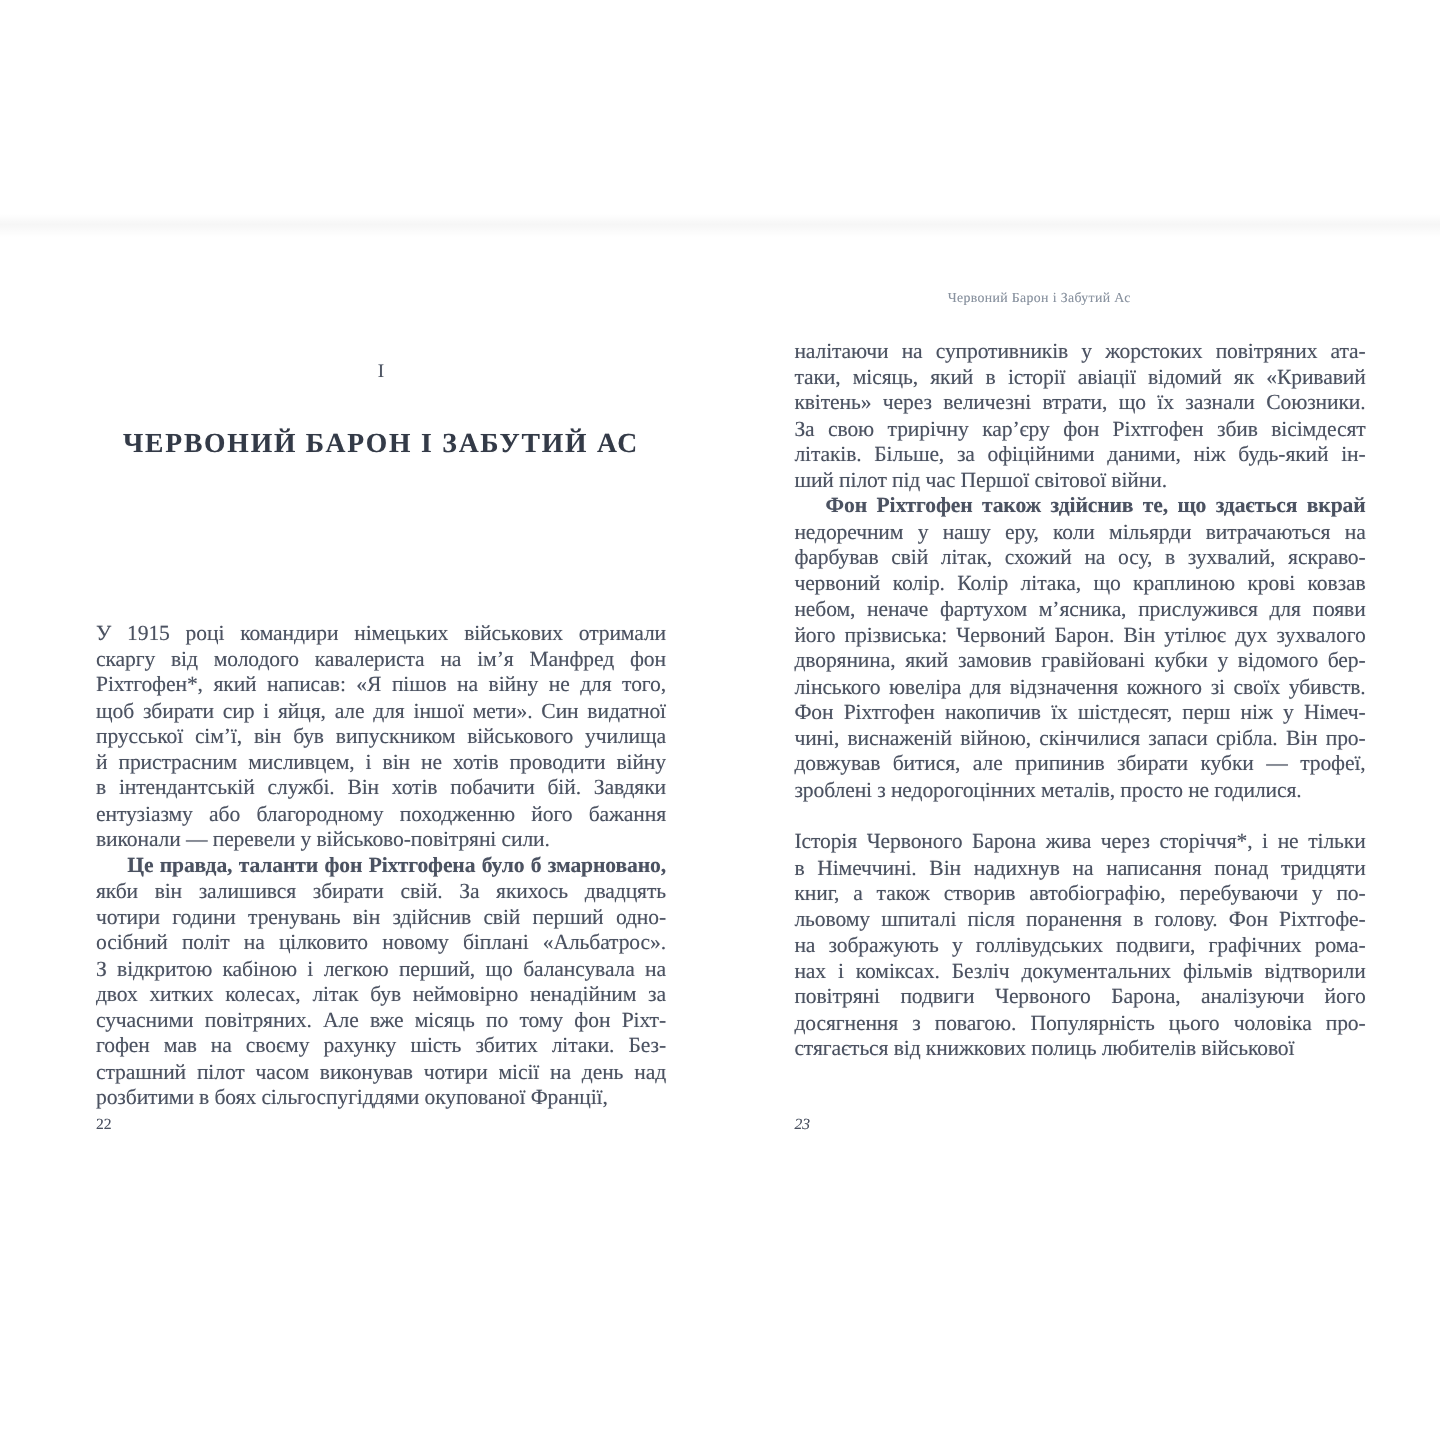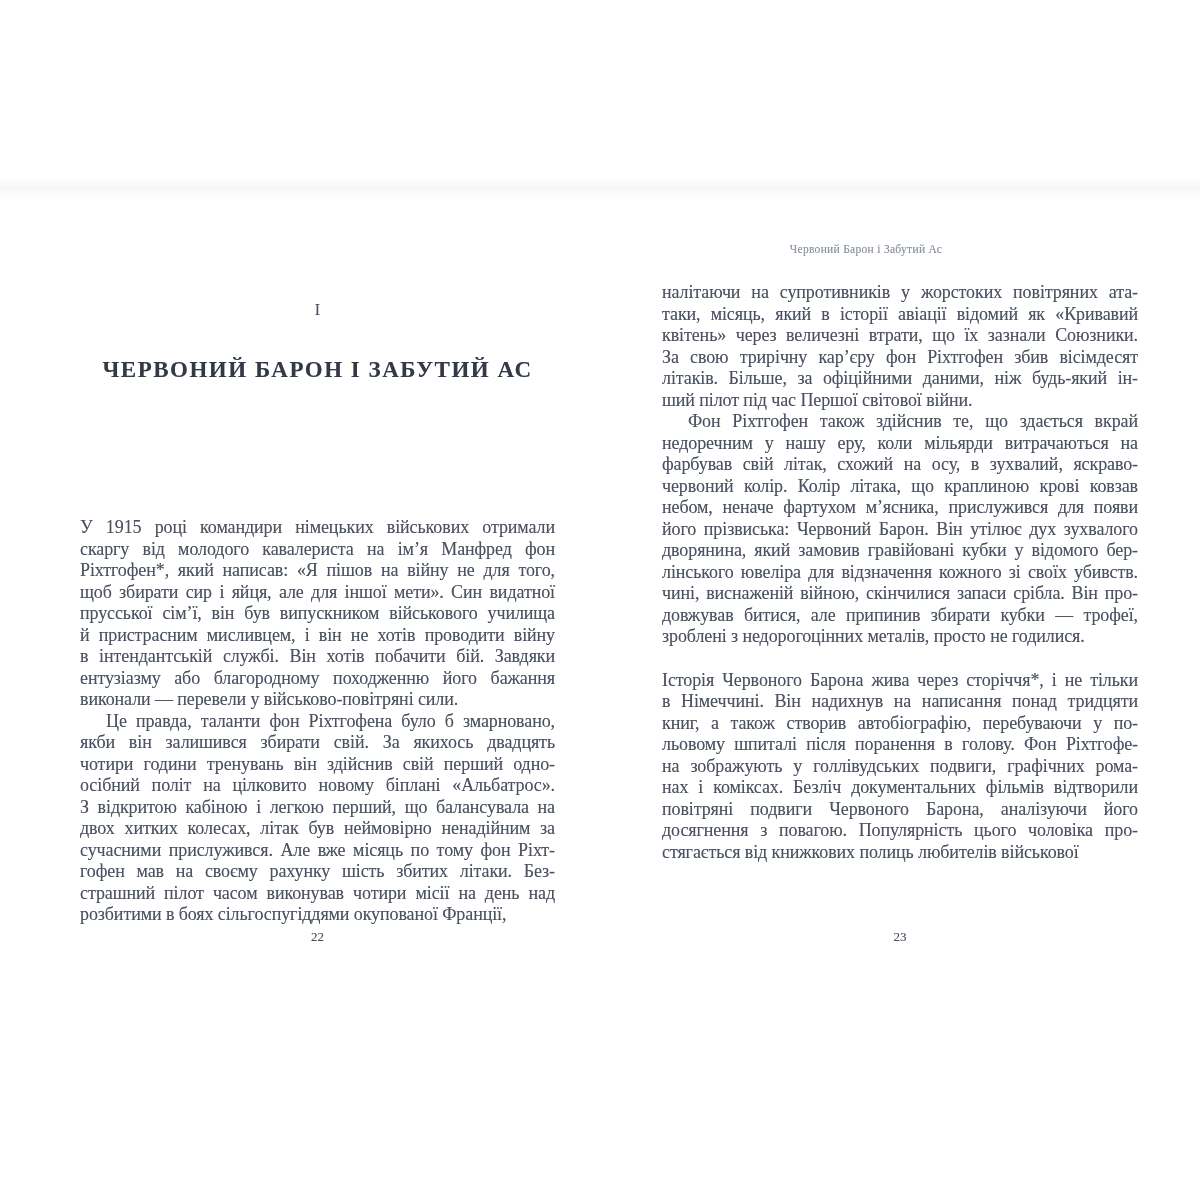--- a/index.html
+++ b/index.html
@@ -40,29 +40,29 @@
   .body-right{left:662px;top:282px;width:476px;}
   .line{
     font-size:18px;line-height:21.5px;height:21.5px;
     color:var(--text-color,#4b5261);
     letter-spacing:-0.1px;
     text-align:justify;text-align-last:justify;
     text-shadow:0 0 .6px rgba(75,82,97,.45);
     overflow:visible;
   }
   .line.last{text-align-last:left;}
-  .line.indent{text-indent:26px;}
+  .line.indent{text-indent:26px;font-weight:bold;}
   .para-gap{height:22px;}
   .page-number{
-    position:absolute;top:929px;text-align:center;
+    position:absolute;top:929px;text-align:left;
     font-size:13px;color:var(--text-color,#4b5261);
     text-shadow:0 0 .5px rgba(75,82,97,.45);
   }
   .pagenum-left{left:80px;width:475px;}
-  .pagenum-right{left:662px;width:476px;}
+  .pagenum-right{left:662px;width:476px;font-style:italic;}
 </style>
 </head>
 <body style="background: rgb(255, 255, 255);">
 
 <div class="canvas">
 
   <div class="top-edge-band"></div>
 
   <div class="chapter-number">I</div>
 
@@ -77,21 +77,21 @@
       <div class="line">й пристрасним мисливцем, і він не хотів проводити війну</div>
       <div class="line">в інтендантській службі. Він хотів побачити бій. Завдяки</div>
       <div class="line">ентузіазму або благородному походженню його бажання</div>
       <div class="line last">виконали — перевели у військово-повітряні сили.</div>
       <div class="line indent">Це правда, таланти фон Ріхтгофена було б змарновано,</div>
       <div class="line">якби він залишився збирати свій. За якихось двадцять</div>
       <div class="line">чотири години тренувань він здійснив свій перший одно-</div>
       <div class="line">осібний політ на цілковито новому біплані «Альбатрос».</div>
       <div class="line">З відкритою кабіною і легкою перший, що балансувала на</div>
       <div class="line">двох хитких колесах, літак був неймовірно ненадійним за</div>
-      <div class="line">сучасними прислужився. Але вже місяць по тому фон Ріхт-</div>
+      <div class="line">сучасними повітряних. Але вже місяць по тому фон Ріхт-</div>
       <div class="line">гофен мав на своєму рахунку шість збитих літаки. Без-</div>
       <div class="line">страшний пілот часом виконував чотири місії на день над</div>
       <div class="line last">розбитими в боях сільгоспугіддями окупованої Франції,</div>
     </div>
 
   <div class="page-number pagenum-left">22</div>
 
   <div class="running-header">Червоний Барон і Забутий Ас</div>
 
   <div class="page-body body-right" id="right-body">
@@ -102,20 +102,21 @@
       <div class="line">літаків. Більше, за офіційними даними, ніж будь-який ін-</div>
       <div class="line last">ший пілот під час Першої світової війни.</div>
       <div class="line indent">Фон Ріхтгофен також здійснив те, що здається вкрай</div>
       <div class="line">недоречним у нашу еру, коли мільярди витрачаються на</div>
       <div class="line">фарбував свій літак, схожий на осу, в зухвалий, яскраво-</div>
       <div class="line">червоний колір. Колір літака, що краплиною крові ковзав</div>
       <div class="line">небом, неначе фартухом м’ясника, прислужився для появи</div>
       <div class="line">його прізвиська: Червоний Барон. Він утілює дух зухвалого</div>
       <div class="line">дворянина, який замовив гравійовані кубки у відомого бер-</div>
       <div class="line">лінського ювеліра для відзначення кожного зі своїх убивств.</div>
+      <div class="line">Фон Ріхтгофен накопичив їх шістдесят, перш ніж у Німеч-</div>
       <div class="line">чині, виснаженій війною, скінчилися запаси срібла. Він про-</div>
       <div class="line">довжував битися, але припинив збирати кубки — трофеї,</div>
       <div class="line last">зроблені з недорогоцінних металів, просто не годилися.</div>
       <div class="para-gap"></div>
       <div class="line">Історія Червоного Барона жива через сторіччя*, і не тільки</div>
       <div class="line">в Німеччині. Він надихнув на написання понад тридцяти</div>
       <div class="line">книг, а також створив автобіографію, перебуваючи у по-</div>
       <div class="line">льовому шпиталі після поранення в голову. Фон Ріхтгофе-</div>
       <div class="line">на зображують у голлівудських подвиги, графічних рома-</div>
       <div class="line">нах і коміксах. Безліч документальних фільмів відтворили</div>

